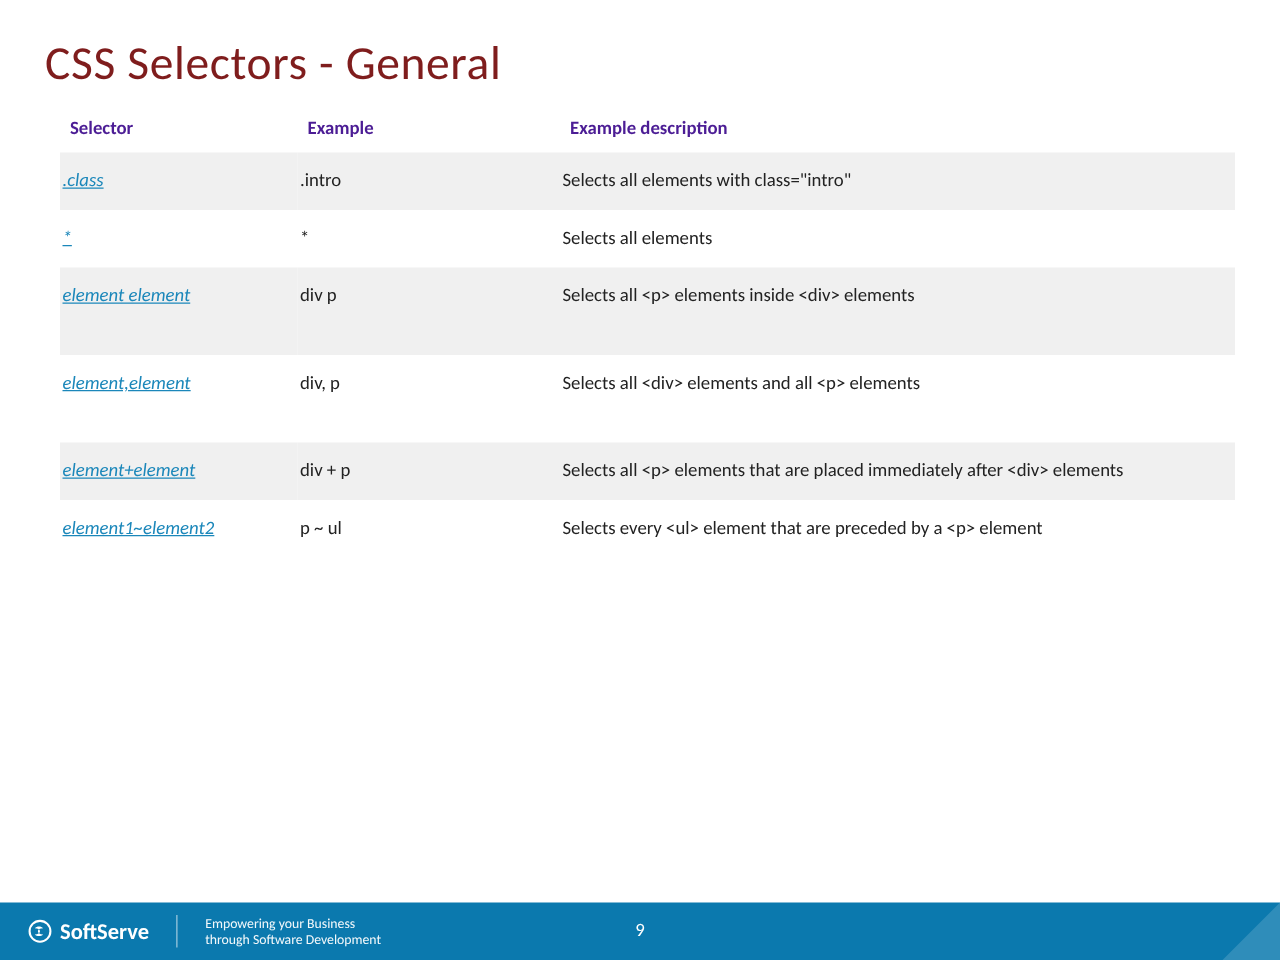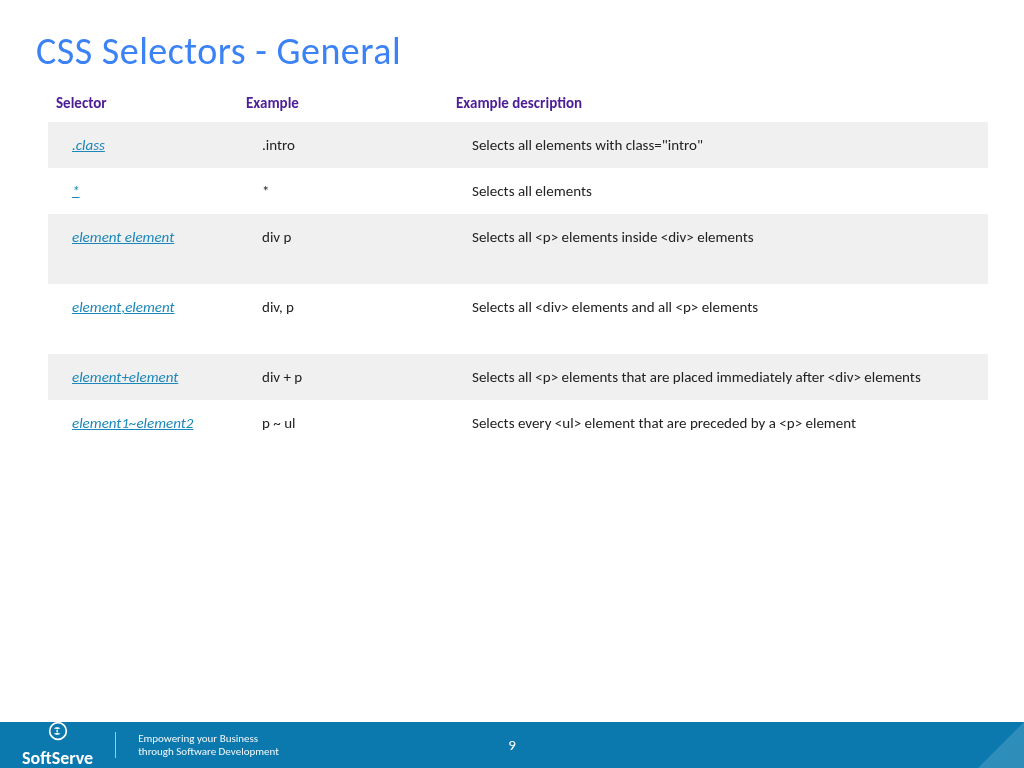--- a/index.html
+++ b/index.html
@@ -1,32 +1,32 @@
 <!DOCTYPE html>
 <html><head>
 <meta charset="utf-8">
 <style>
   * { box-sizing: border-box; margin: 0; padding: 0; }
   html, body { width: 1024px; height: 768px; font-family: "Segoe UI", Calibri, Arial, sans-serif; background: #fff; overflow: hidden; }
   .slide { position: relative; width: 1024px; height: 768px; }
-  .title { color: #3b82f6; font-size: 38px; font-weight: 300; padding: 28px 0 10px 36px; letter-spacing: 0.5px; }
+  .title { color: #7f1d1d; font-size: 38px; font-weight: 300; padding: 28px 0 10px 36px; letter-spacing: 0.5px; }
   .table-wrap { padding: 0 36px 0 48px; }
   table { width: 100%; border-collapse: collapse; font-size: 15px; }
   thead th { text-align: left; font-weight: 700; color: #4c1d95; padding: 10px 8px 10px 8px; }
-  tbody td { padding: 14px 24px; vertical-align: top; color: #222; margin-left: 26px; }
+  tbody td { padding: 14px 2px; vertical-align: top; color: #222; margin-left: 26px; }
   tbody tr:nth-child(odd) { background: #f0f0f0; }
   tbody tr:nth-child(even) { background: #ffffff; }
   col.c1 { width: 190px; }
   col.c2 { width: 210px; }
   col.c3 { width: auto; }
   .sel-link { color: #1b87ba; text-decoration: underline; font-style: italic; }
   .tall td { padding-bottom: 38px; }
   .footer { position: absolute; left: 0; bottom: 0; width: 100%; height: 46px; background: #0b79ae; color: #fff; display: flex; align-items: center; }
   .footer .brand { display: flex; align-items: center; gap: 10px; padding-left: 22px; }
-  .footer .logo { display: flex; align-items: center; gap: 6px; font-weight: 600; font-size: 18px; flex-direction: column; }
+  .footer .logo { display: flex; align-items: center; gap: 6px; font-weight: 600; font-size: 18px; }
   .footer .logo svg { width: 20px; height: 20px; }
   .footer .divider { width: 1px; height: 26px; background: rgba(255,255,255,0.6); margin: 0 12px; }
   .footer .tagline { font-size: 11px; line-height: 1.2; opacity: 0.95; }
   .footer .pagenum { position: absolute; left: 50%; transform: translateX(-50%); color: #fff; font-size: 15px; }
   .footer .corner { position: absolute; right: 0; bottom: 0; width: 0; height: 0; border-left: 46px solid transparent; border-bottom: 46px solid #fff; opacity: 0.15; }
 </style>
 </head>
 <body>
 
 <div class="slide">

